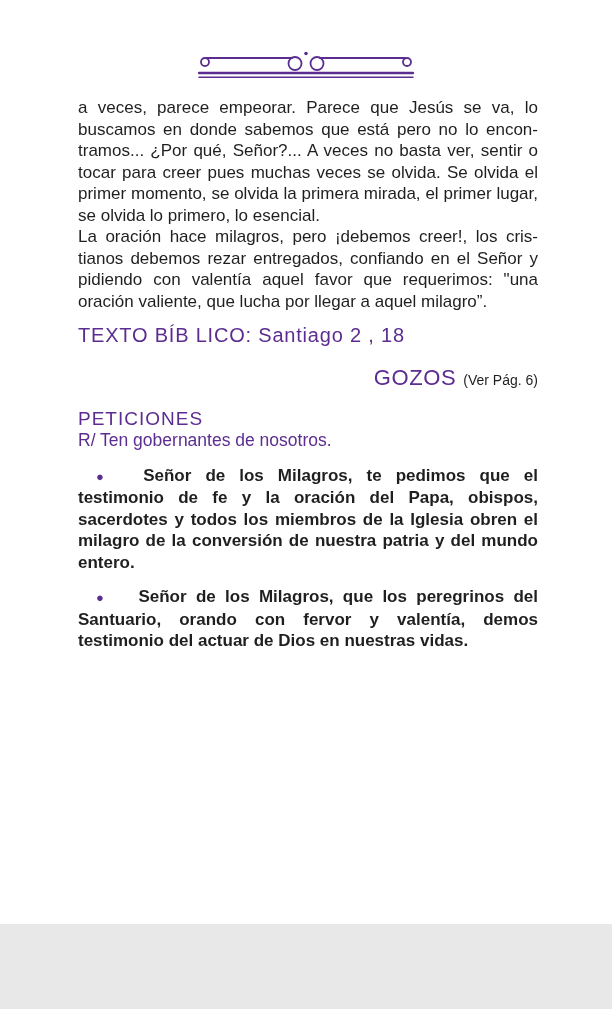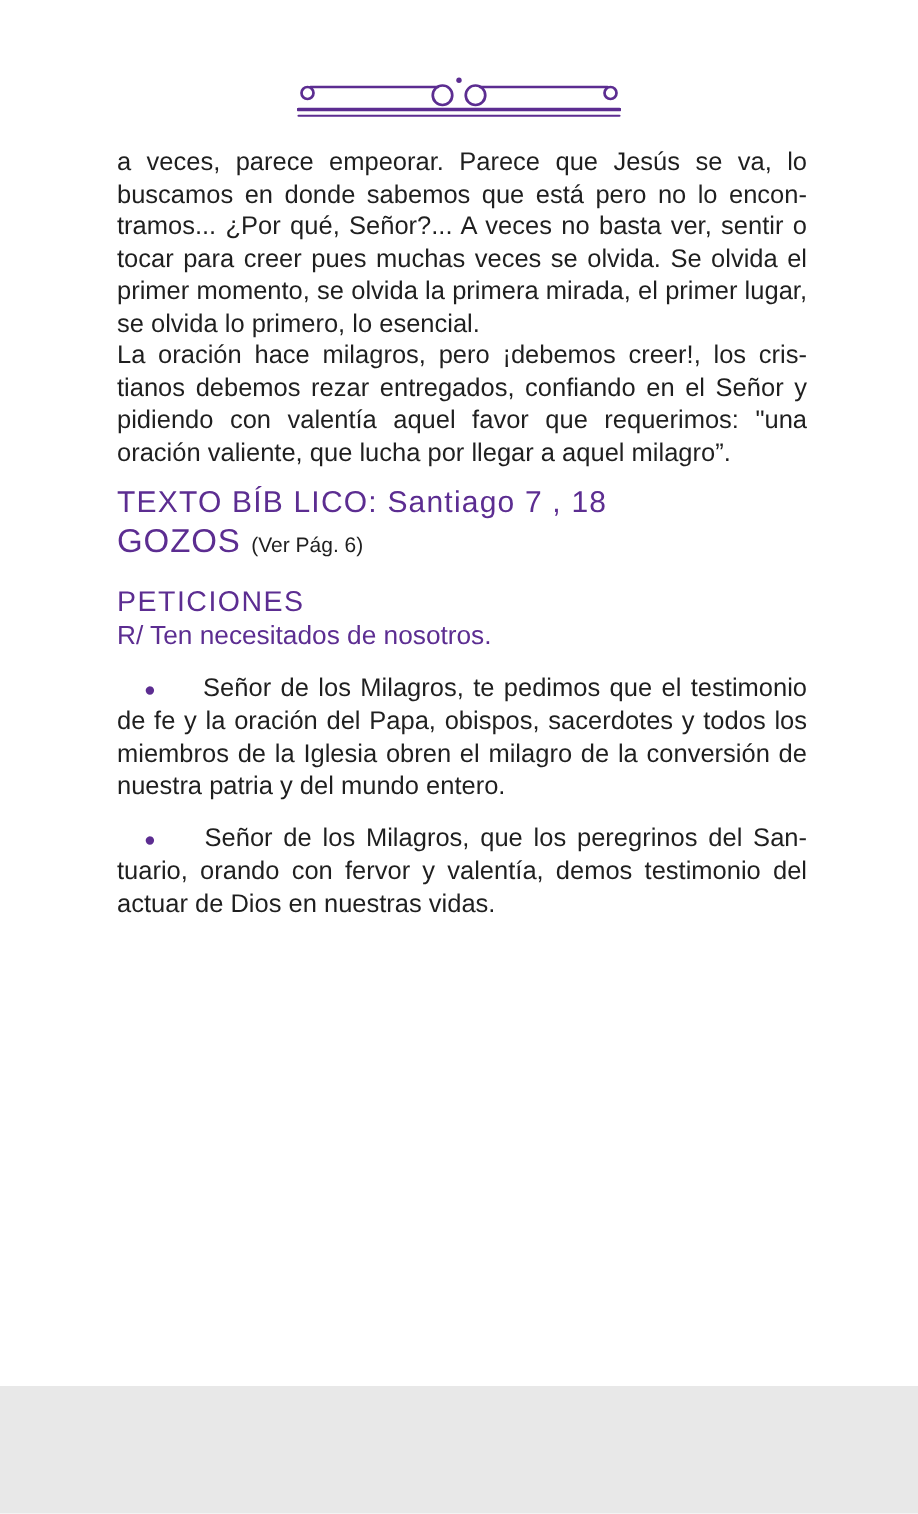--- a/index.html
+++ b/index.html
@@ -43,24 +43,26 @@
     font-weight: normal;
   }
   .quote-par {
     margin-top: 13px;
     font-size: 17px;
     line-height: 21.5px;
     text-align: justify;
   }
   .quote-italic { font-style: italic; }
   .gozos-line {
+    margin-top: 17px;
     font-size: 22px;
     line-height: 26px;
     color: #5c2d91;
     letter-spacing: 0.6px;
+    text-align: right;
   }
   .gozos-note {
     font-size: 14px;
     color: #1f1f1f;
     letter-spacing: 0;
     padding-left: 7px;
   }
   .peticiones-block { margin-top: 15px; }
   .peticiones-heading {
     font-size: 19px;
@@ -72,20 +74,21 @@
   .response-line {
     font-size: 17.5px;
     line-height: 21.5px;
     color: #5c2d91;
   }
   .petition {
     font-size: 17px;
     line-height: 21.5px;
     text-align: justify;
     margin-top: 13px;
+    font-weight: bold;
   }
   .petition:first-of-type { margin-top: 11px; }
   .petition .bullet {
     color: #5c2d91;
     font-size: 13px;
     padding-left: 18px;
     padding-right: 30px;
   }
   .footer {
     position: absolute;
@@ -127,28 +130,28 @@
         <line x1="1" y1="27.2" x2="215" y2="27.2" stroke-width="1.4"></line>
       </svg>
     </span>
   </div>
 
   <div class="content">
 
     <p class="body-par">a veces, parece empeorar. Parece que Jesús se va, lo buscamos en donde sabemos que está pero no lo encon­tramos... ¿Por qué, Señor?... A veces no basta ver, sentir o tocar para creer pues muchas veces se olvida. Se olvida el primer momento, se olvida la primera mirada, el primer lugar, se olvida lo primero, lo esencial.</p>
     <p class="body-par">La oración hace milagros, pero ¡debemos creer!, los cris­tianos debemos rezar entregados, confiando en el Señor y pidiendo con valentía aquel favor que requerimos: "una oración valiente, que lucha por llegar a aquel milagro”.</p>
 
-    <h2 class="bible-heading">TEXTO BÍB LICO: Santiago 7 , 18</h2>
+    <h2 class="bible-heading">TEXTO BÍB LICO: Santiago 2 , 18</h2>
 
 
     <div class="gozos-line"><span>GOZOS</span><span class="gozos-note">(Ver Pág. 6)</span></div>
 
     <div class="peticiones-block">
       <h2 class="peticiones-heading">PETICIONES</h2>
-      <div class="response-line">R/ Ten necesitados de nosotros.</div>
+      <div class="response-line">R/ Ten gobernantes de nosotros.</div>
     </div>
 
     <p class="petition"><span class="bullet">●</span><span>Señor de los Milagros, te pedimos que el testimonio de fe y la oración del Papa, obispos, sacerdotes y todos los miembros de la Iglesia obren el milagro de la conversión de nuestra patria y del mundo entero.</span></p>
 
 
     <p class="petition"><span class="bullet">●</span><span>Señor de los Milagros, que los peregrinos del San­tuario, orando con fervor y valentía, demos testimonio del actuar de Dios en nuestras vidas.</span></p>
 
   </div>
 
   <div class="footer">

